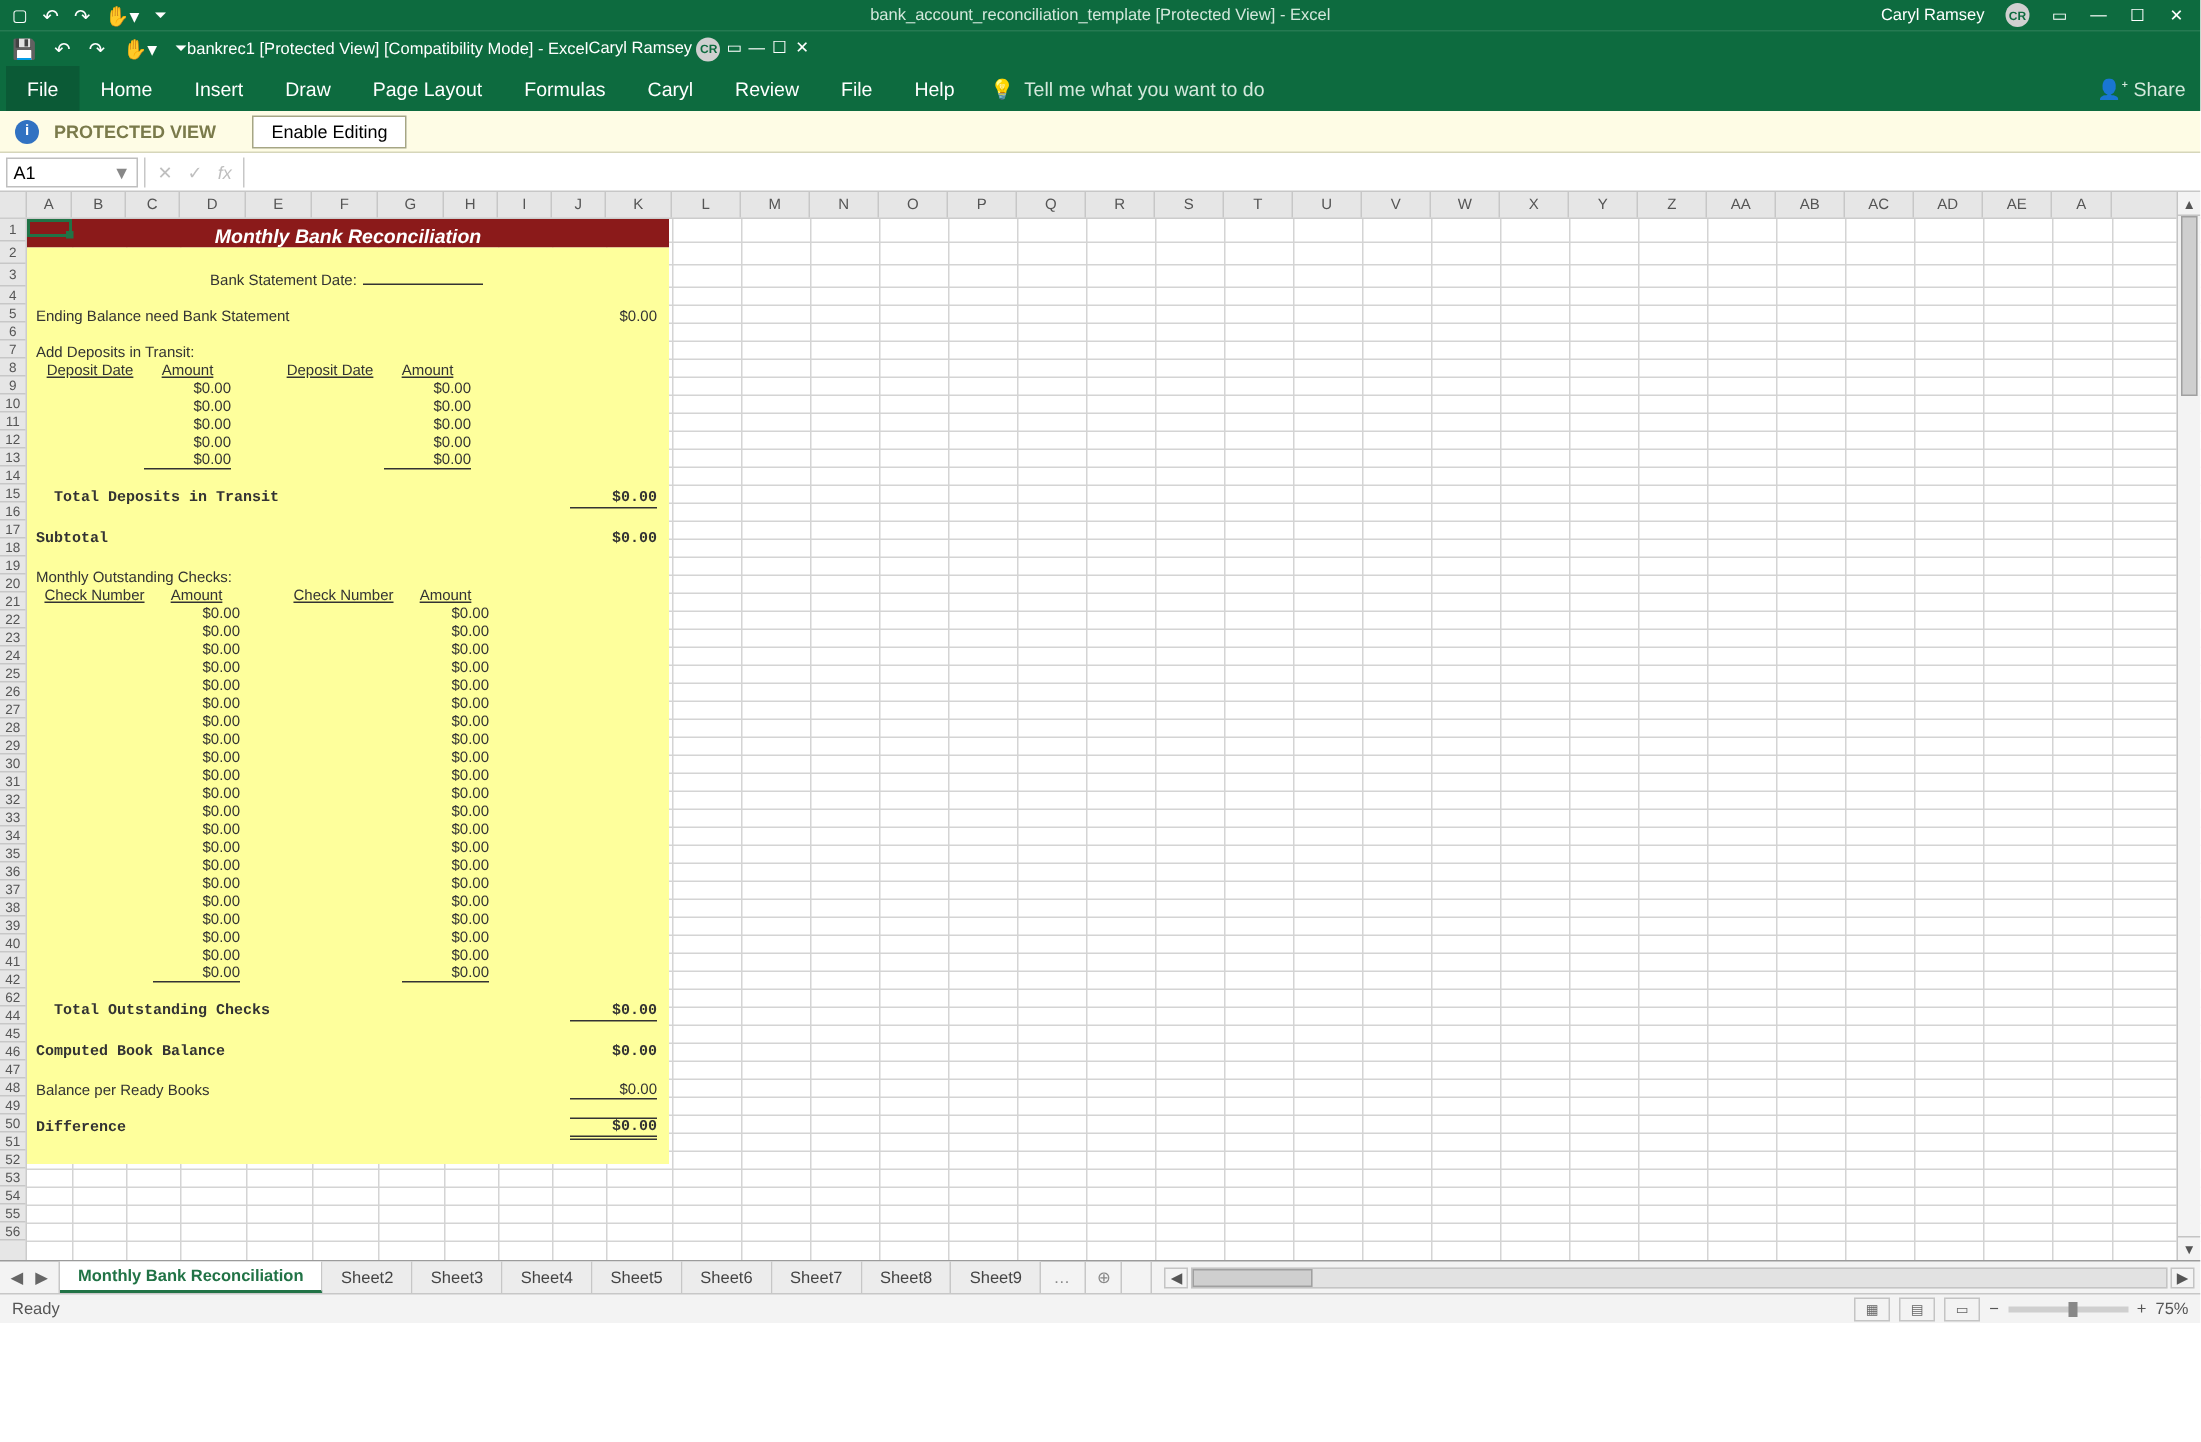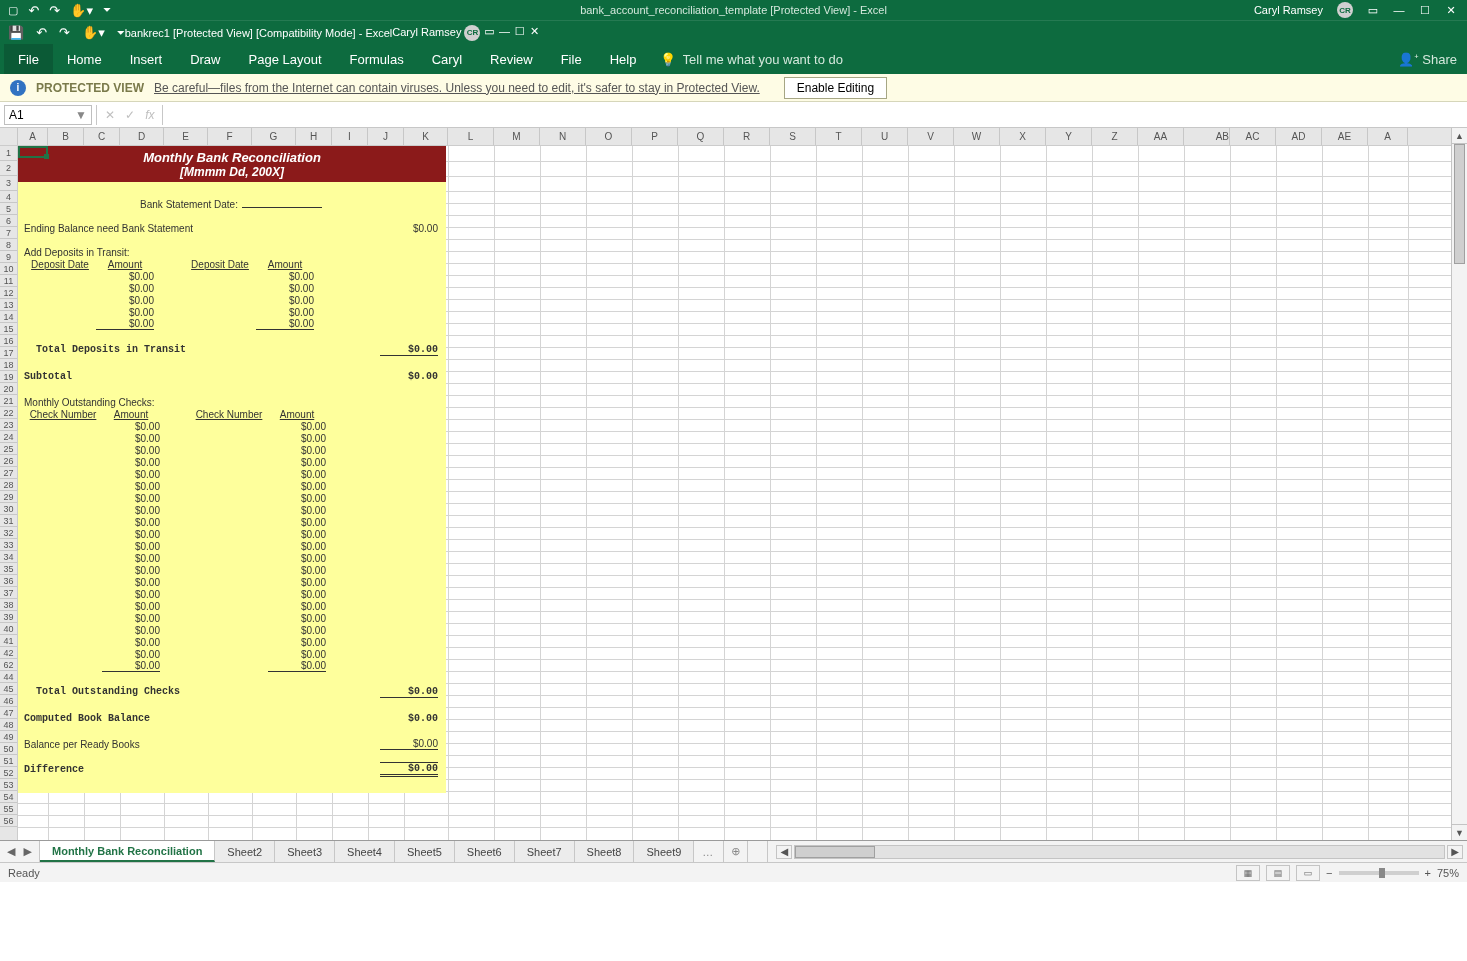--- a/index.html
+++ b/index.html
@@ -159,21 +159,20 @@
   </div>
   <div class="share">
     <span>👤⁺</span>
     <span>Share</span>
   </div>
 </div>
 
 <div class="protected">
   <span class="info-icon">i</span>
   <span class="pv-label">PROTECTED VIEW</span>
-  <span class="msg"><u>Be careful—files from the Internet can contain viruses. Unless you need to edit, it's safer to stay in Protected View.</u></span>
   <button class="enable-btn">Enable Editing</button>
 </div>
 
 <div class="fbar">
   <div class="namebox">
     <span>A1</span>
     <span class="dd">▼</span>
   </div>
   <div class="fbar-icons">
     <span>✕</span>
@@ -206,21 +205,21 @@
       <div style="width: 46px;">R</div>
       <div style="width: 46px;">S</div>
       <div style="width: 46px;">T</div>
       <div style="width: 46px;">U</div>
       <div style="width: 46px;">V</div>
       <div style="width: 46px;">W</div>
       <div style="width: 46px;">X</div>
       <div style="width: 46px;">Y</div>
       <div style="width: 46px;">Z</div>
       <div style="width: 46px;">AA</div>
-      <div style="width: 46px; text-align: right;">AB</div>
+      <div style="width: 46px;">AB</div>
       <div style="width: 46px;">AC</div>
       <div style="width: 46px;">AD</div>
       <div style="width: 46px;">AE</div>
       <div style="width: 40px;">A</div>
     </div>
   <div class="row-area">
     <div class="row-headers" id="rowheaders">
         <div class="tall">1</div>
         <div class="tall">2</div>
         <div class="tall">3</div>
@@ -365,21 +364,20 @@
           <div class="gline-h" style="top: 621px;"></div>
           <div class="gline-h" style="top: 633px;"></div>
           <div class="gline-h" style="top: 645px;"></div>
           <div class="gline-h" style="top: 657px;"></div>
           <div class="gline-h" style="top: 669px;"></div>
           <div class="gline-h" style="top: 681px;"></div>
         </div>
       <div class="doc">
         <div class="doc-header">
           <div class="t1">Monthly Bank Reconciliation</div>
-          <div class="t2">[Mmmm Dd, 200X]</div>
         </div>
         <div class="doc-body" id="docbody">
             <div class="doc-row"></div>
             <div class="doc-row">
               <span style="margin:0 auto;"><span>Bank Statement Date:</span><span class="stmt-date-line"></span></span>
             </div>
             <div class="doc-row"></div>
             <div class="doc-row">
               <span class="lbl">Ending Balance need Bank Statement</span>
               <span class="val">$0.00</span>

